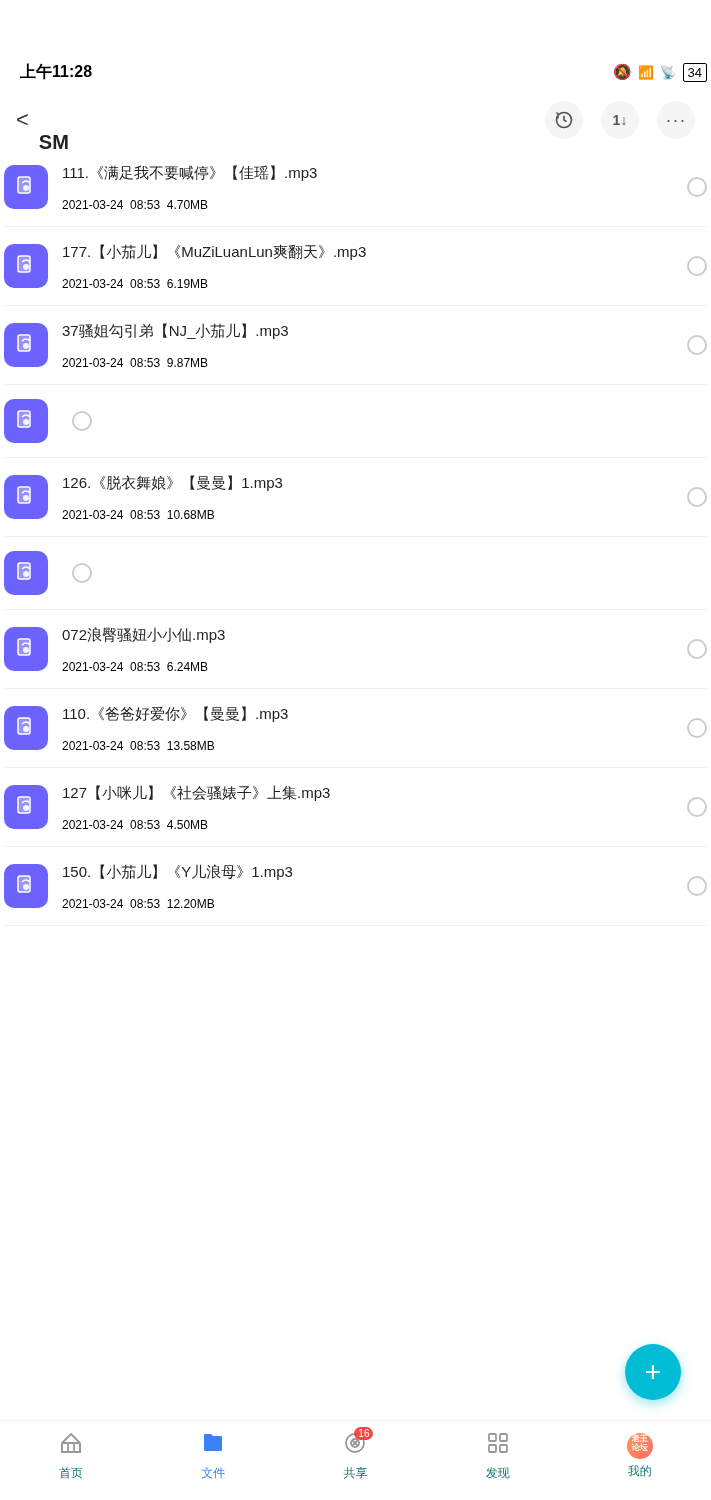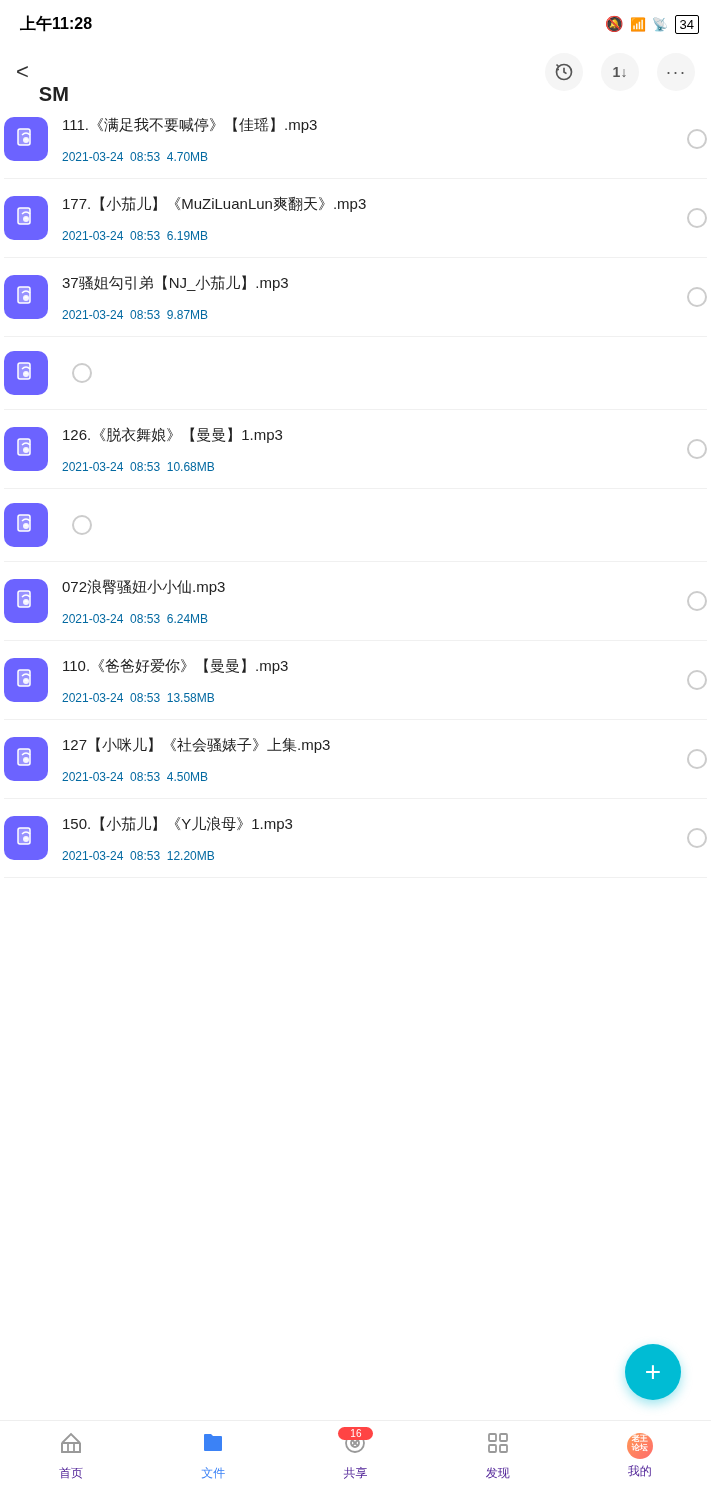--- a/index.html
+++ b/index.html
@@ -12,22 +12,23 @@
       min-height: 1500px;
       position: relative;
       overflow-x: hidden;
     }
 
     
     .status-bar {
       display: flex;
       justify-content: space-between;
       align-items: center;
-      padding: 12px 12px 8px 20px;
+      padding: 12px 4px 8px 20px;
       height: 44px;
+      margin-top: 48px;
     }
     .status-time {
       font-size: 16px;
       font-weight: 600;
       color: #000;
     }
     .status-icons {
       display: flex;
       align-items: center;
       gap: 6px;
@@ -106,21 +107,21 @@
     }
     .file-name {
       font-size: 15px;
       color: #222;
       font-weight: 500;
       line-height: 1.4;
       word-break: break-all;
     }
     .file-meta {
       font-size: 12px;
-      color: #0369a1;
+      color: #000000;
       margin-top: 15px;
     }
     .file-checkbox {
       width: 20px;
       height: 20px;
       border-radius: 50%;
       border: 2px solid #ccc;
       flex-shrink: 0;
       margin-left: 10px;
     }
@@ -171,38 +172,38 @@
     }
     .nav-item-icon {
       font-size: 22px;
       color: #999;
     }
     .nav-item-icon.active {
       color: #3b82f6;
     }
     .nav-item-label {
       font-size: 12px;
-      color: #4c1d95;
+      color: #0f766e;
     }
     .nav-item-label.active {
       color: #3b82f6;
     }
     .nav-badge {
       position: relative;
       display: inline-block;
     }
     .badge-dot {
       position: absolute;
       top: -4px;
       right: -6px;
       background: #ff4444;
       color: #fff;
       font-size: 10px;
       border-radius: 10px;
-      padding: 1px 12px;
+      padding: 1px 4px;
       min-width: 16px;
       text-align: center;
     }
     .avatar-circle {
       width: 26px;
       height: 26px;
       border-radius: 50%;
       background: linear-gradient(135deg, #ff9a56, #ff6b6b);
       display: flex;
       align-items: center;

